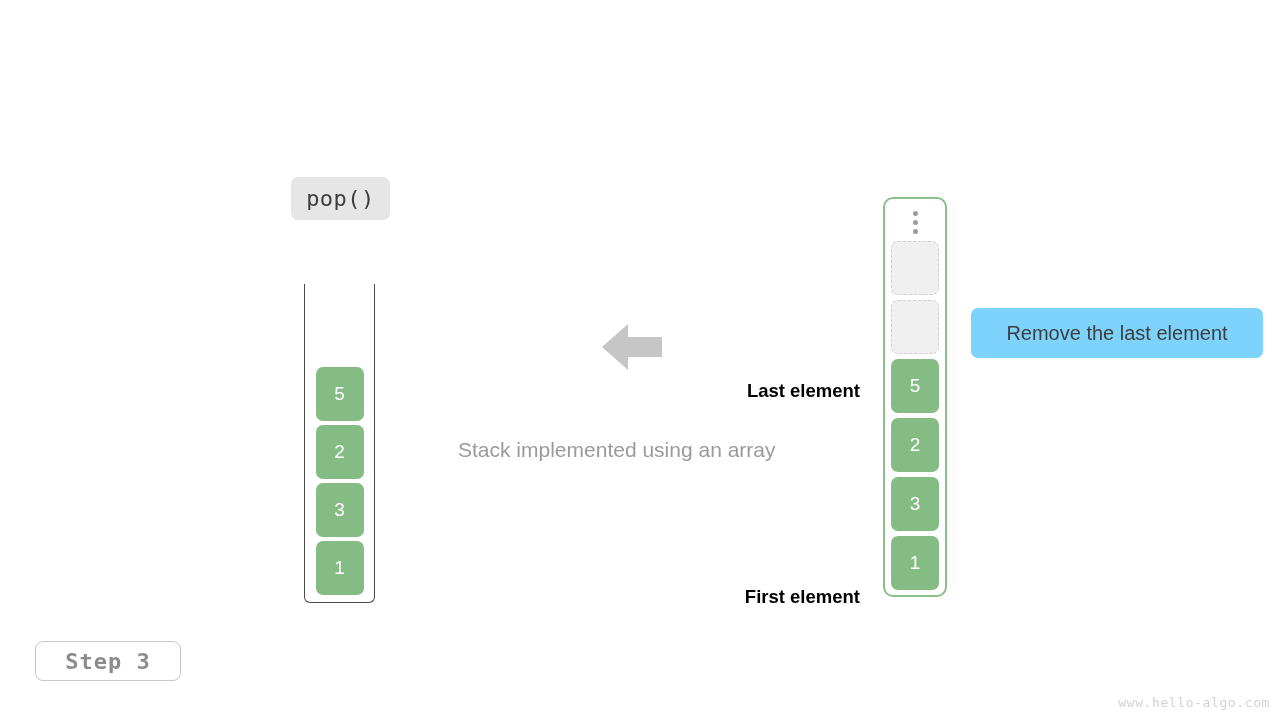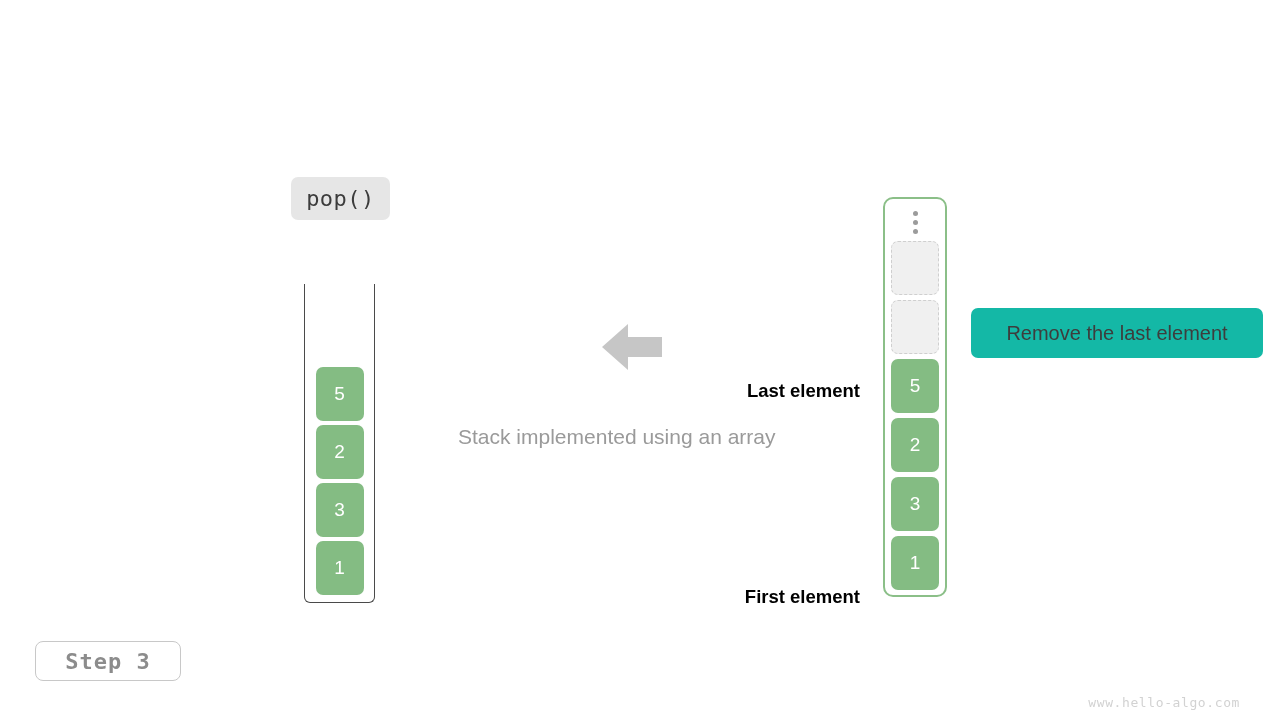--- a/index.html
+++ b/index.html
@@ -34,21 +34,21 @@
     color: #3c3c3c;
     letter-spacing: 0.5px;
   }
 
   .note-badge {
     position: absolute;
     left: 971px;
     top: 308px;
     width: 292px;
     height: 50px;
-    background: #14b8a6;
+    background: #7dd3fc;
     border-radius: 7px;
     display: flex;
     align-items: center;
     justify-content: center;
     font-size: 20px;
     color: #3d3d3d;
   }
 
   .step-badge {
     position: absolute;
@@ -64,33 +64,33 @@
     justify-content: center;
     font-family: "DejaVu Sans Mono", "Liberation Mono", monospace;
     font-size: 22px;
     font-weight: bold;
     color: #8c8c8c;
     letter-spacing: 1px;
   }
 
   .watermark {
     position: absolute;
-    right: 40px;
+    right: 10px;
     bottom: 10px;
     font-family: "DejaVu Sans Mono", "Liberation Mono", monospace;
     font-size: 13px;
     color: #d2d2d2;
     letter-spacing: 0.6px;
   }
 
   
   .caption {
     position: absolute;
     left: 458px;
-    top: 425px;
+    top: 438px;
     font-size: 21px;
     color: #9a9a9a;
     white-space: nowrap;
   }
 
   
   .anno {
     position: absolute;
     font-size: 18.5px;
     font-weight: bold;

